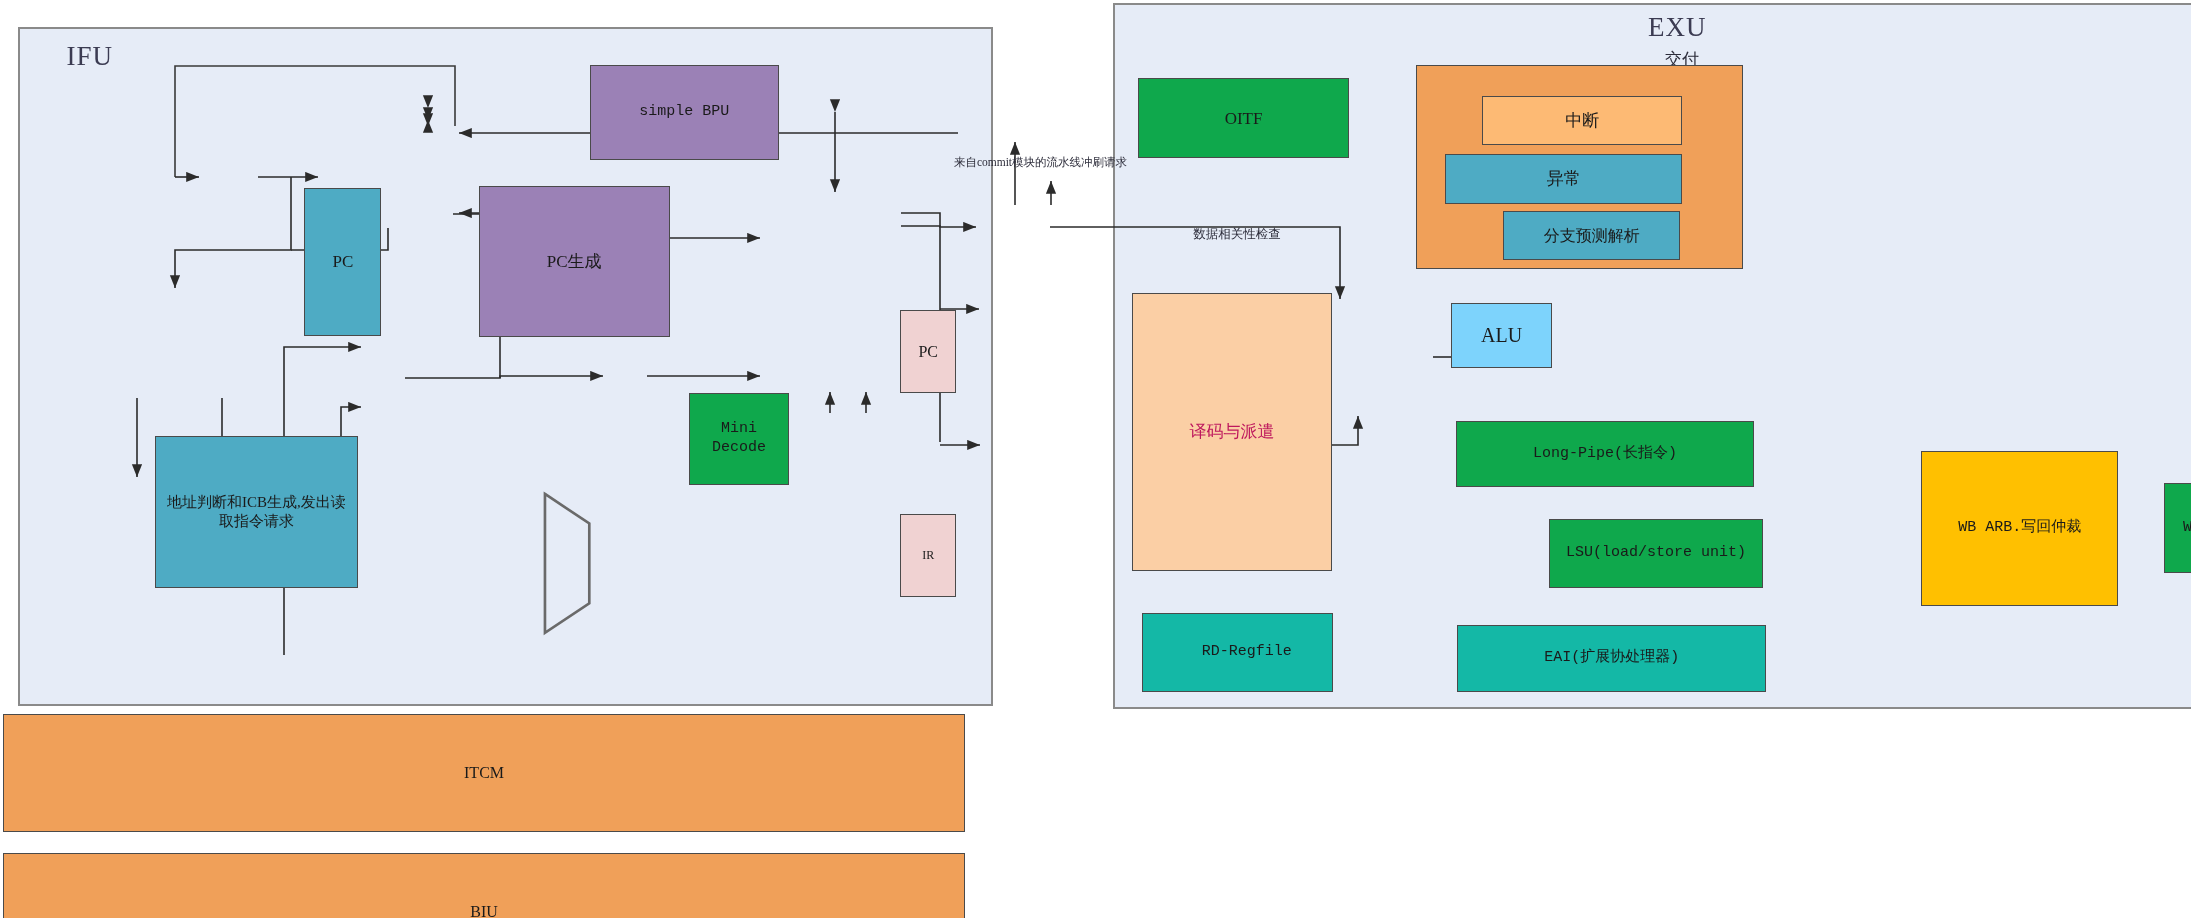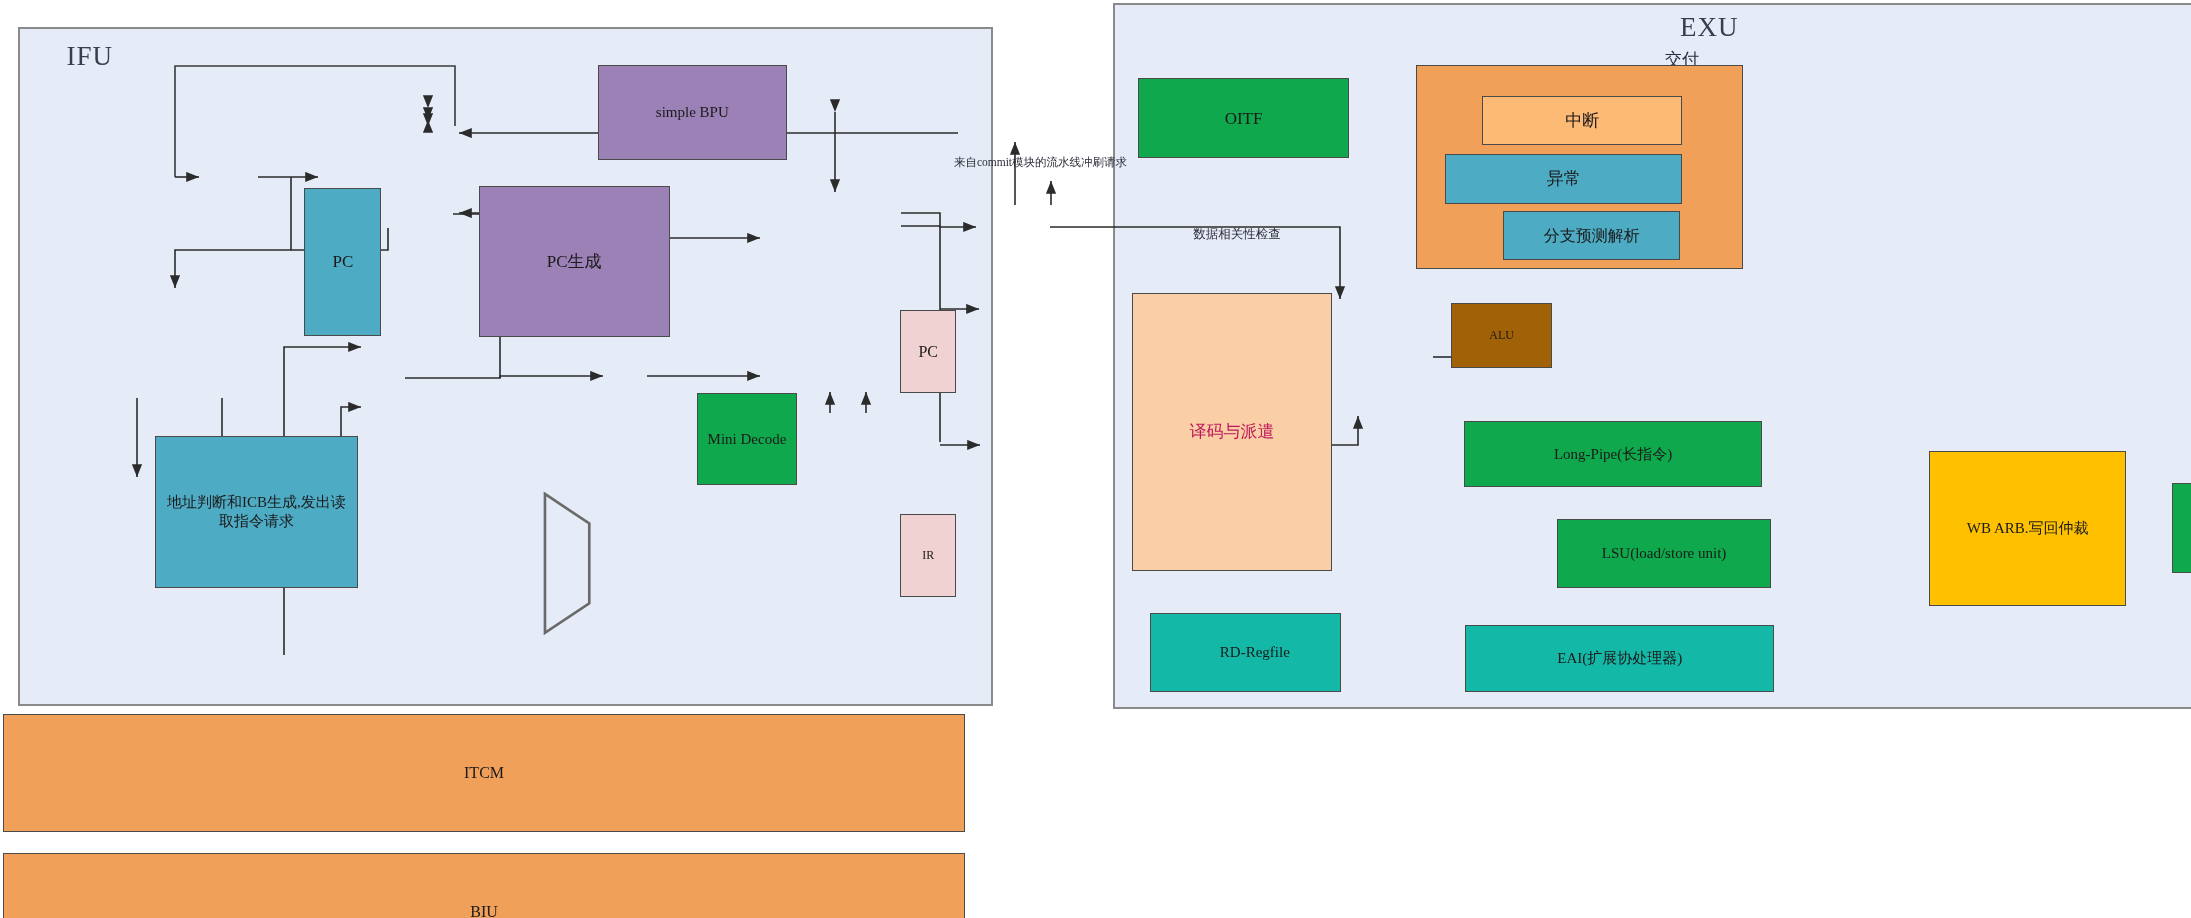--- a/index.html
+++ b/index.html
@@ -4,36 +4,36 @@
 <style>
   html,body{margin:0;padding:0;background:#ffffff;}
   body{width:2191px;height:918px;position:relative;
        font-family:"Liberation Serif","DejaVu Serif",serif;}
   #stage{position:absolute;left:0;top:0;width:2191px;height:918px;overflow:hidden;}
   .panel{position:absolute;background:#e6ecf7;border:2px solid #8a8a8a;box-sizing:border-box;}
   .panel-title{position:absolute;font-size:27px;color:#3b3b52;letter-spacing:1px;}
   .box{position:absolute;box-sizing:border-box;border:1.5px solid #4a4a4a;
        display:flex;align-items:center;justify-content:center;text-align:center;
        line-height:1.25;padding:2px 4px;}
-  .mono{font-family:Liberation Serif, serif;margin-left:8px;}
+  .mono{font-family:Liberation Mono, monospace;}
   .serif{font-family:"Liberation Serif","DejaVu Serif",serif;}
   .free-label{position:absolute;text-align:center;line-height:1.3;color:#2c2c3a;}
   svg.wires{position:absolute;left:0;top:0;width:2191px;height:918px;pointer-events:none;}
   .mux{position:absolute;}
 </style>
 </head>
 <body>
 
 <div id="stage">
 
   <div class="panel" id="panel-ifu" style="left: 17.736px; top: 26.604px; width: 975.48px; height: 679.88px;"></div>
   <div class="panel-title" id="panel-ifu-title" style="left: 66.51px; top: 41.384px;">IFU</div>
 
   <div class="panel" id="panel-exu" style="left: 1112.93px; top: 2.956px; width: 2122.41px; height: 706.484px;"></div>
-  <div class="panel-title" id="panel-exu-title" style="left: 1647.97px; top: 11.824px; margin-left: 32px;">EXU</div>
+  <div class="panel-title" id="panel-exu-title" style="left: 1647.97px; top: 11.824px;">EXU</div>
 
   <svg class="wires" viewBox="0 0 2191 918">
     <defs>
       <marker id="ah" markerWidth="9" markerHeight="9" refX="8" refY="3.2" orient="auto" markerUnits="strokeWidth">
         <path d="M0,0 L8,3.2 L0,6.4 z" fill="#2b2b2b"></path>
       </marker>
       <marker id="ah2" markerWidth="9" markerHeight="9" refX="8" refY="3.2" orient="auto" markerUnits="strokeWidth">
         <path d="M0,0 L8,3.2 L0,6.4 z" fill="#2b2b2b"></path>
       </marker>
     </defs>
@@ -151,21 +151,21 @@
       </div>
       <div class="box serif" style="left: 1503.13px; top: 211.354px; width: 177.36px; height: 48.774px; background: rgb(78, 171, 196); font-size: 16px; color: rgb(26, 26, 26); z-index: 2;">
         <span>分支预测解析</span>
       </div>
       <div class="box serif" style="left: 1132.15px; top: 292.644px; width: 199.53px; height: 277.864px; background: rgb(251, 207, 165); font-size: 17px; color: #be185d; z-index: 2;">
         <span>译码与派遣</span>
       </div>
       <div class="box mono" style="left: 1142.49px; top: 613.37px; width: 190.662px; height: 78.334px; background: #14b8a6; font-size: 15px; color: rgb(26, 26, 26); z-index: 2; padding-left: 22px;">
         <span>RD-Regfile</span>
       </div>
-      <div class="box serif" style="left: 1451.4px; top: 302.99px; width: 100.504px; height: 65.032px; background: #a16207; font-size: 12px; color: rgb(26, 26, 26); z-index: 2;">
+      <div class="box serif" style="left: 1451.4px; top: 302.99px; width: 100.504px; height: 65.032px; background: #7dd3fc; font-size: 20px; color: rgb(26, 26, 26); z-index: 2;">
         <span>ALU</span>
       </div>
       <div class="box mono" style="left: 1455.83px; top: 421.23px; width: 298.556px; height: 66px; background: rgb(15, 168, 76); font-size: 15px; color: rgb(26, 26, 26); z-index: 2;">
         <span>Long-Pipe(长指令)</span>
       </div>
       <div class="box mono" style="left: 1548.94px; top: 518.778px; width: 214.31px; height: 69.466px; background: rgb(15, 168, 76); font-size: 15px; color: rgb(26, 26, 26); z-index: 2; justify-content: center;">
         <span>LSU(load/store unit)</span>
       </div>
       <div class="box mono" style="left: 1457.31px; top: 625.194px; width: 308.902px; height: 66.51px; background: #14b8a6; font-size: 15px; color: rgb(26, 26, 26); z-index: 2;">
         <span>EAI(扩展协处理器)</span>

